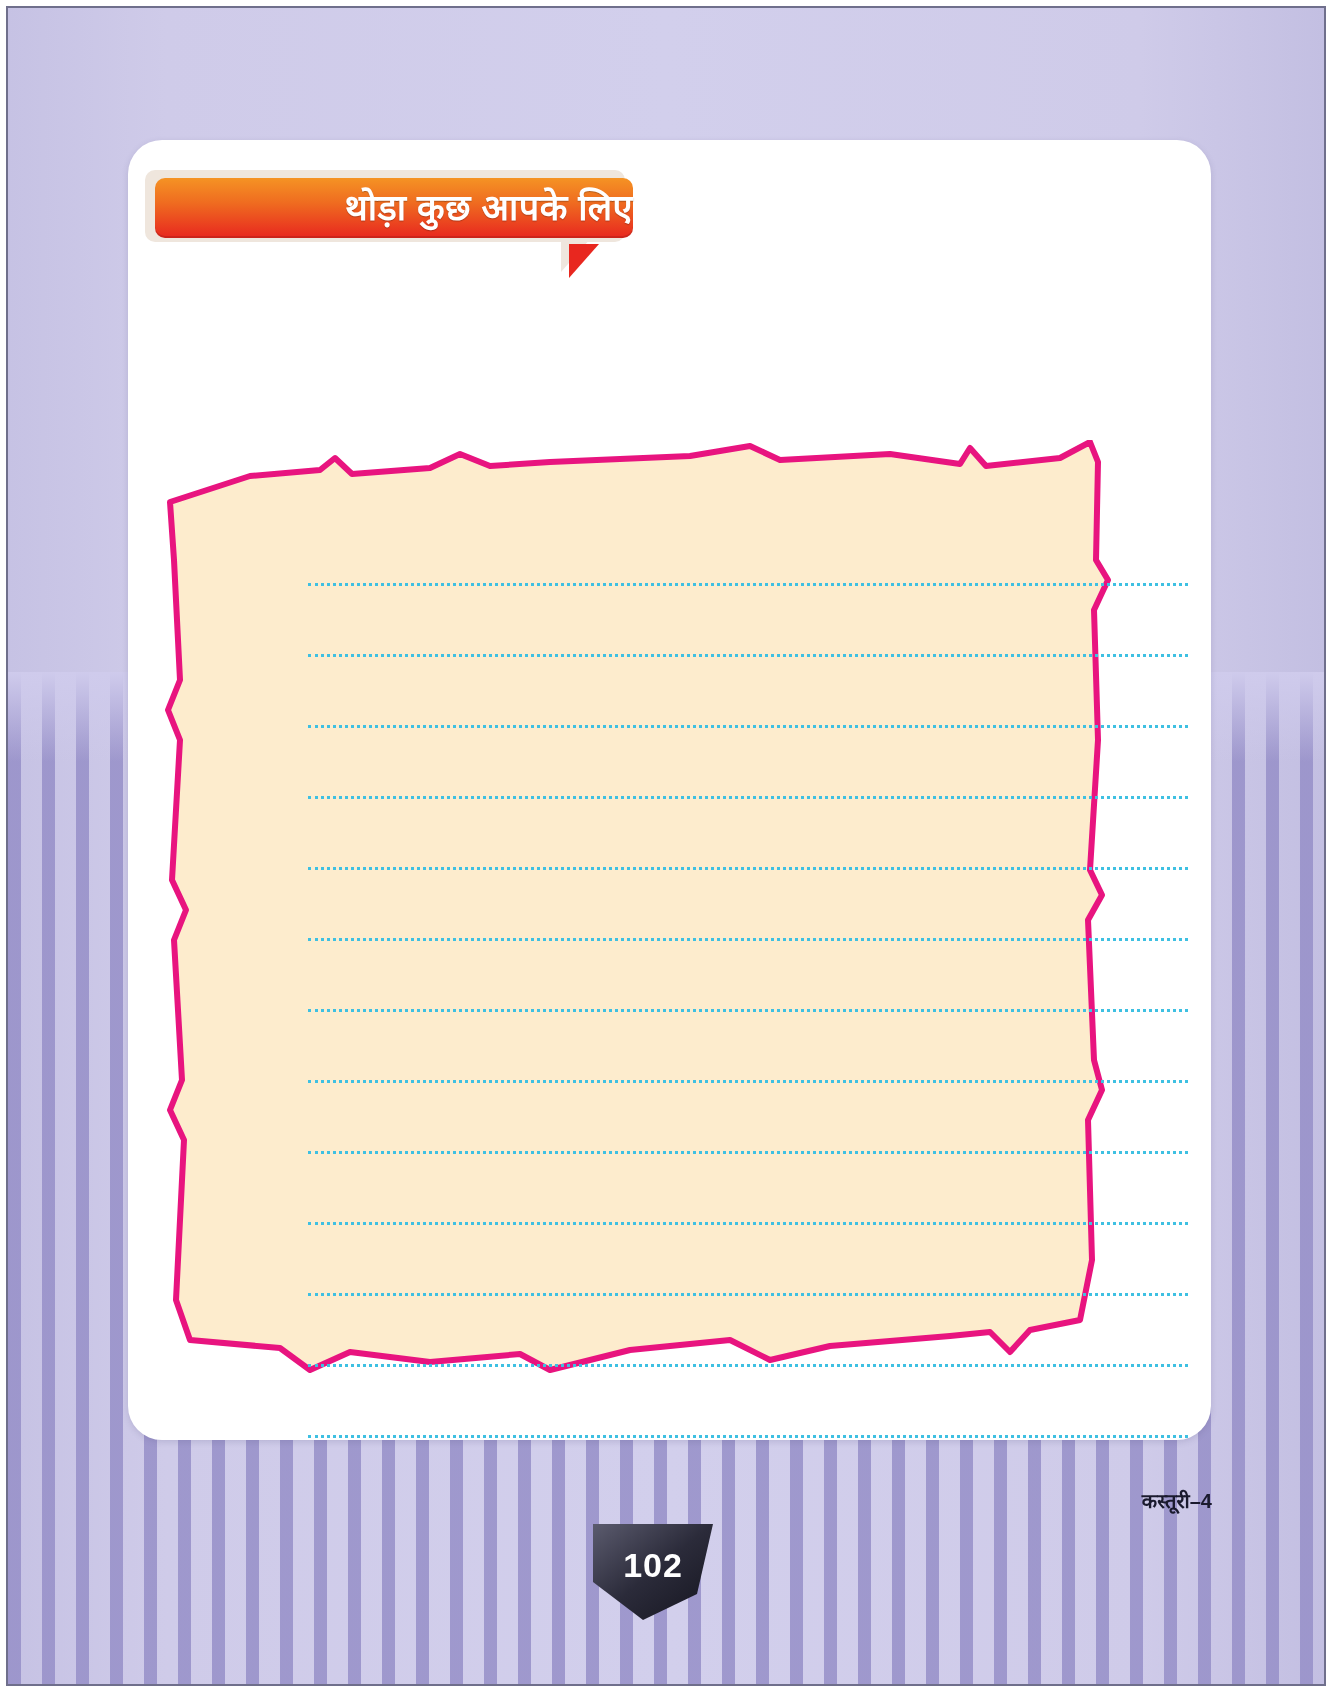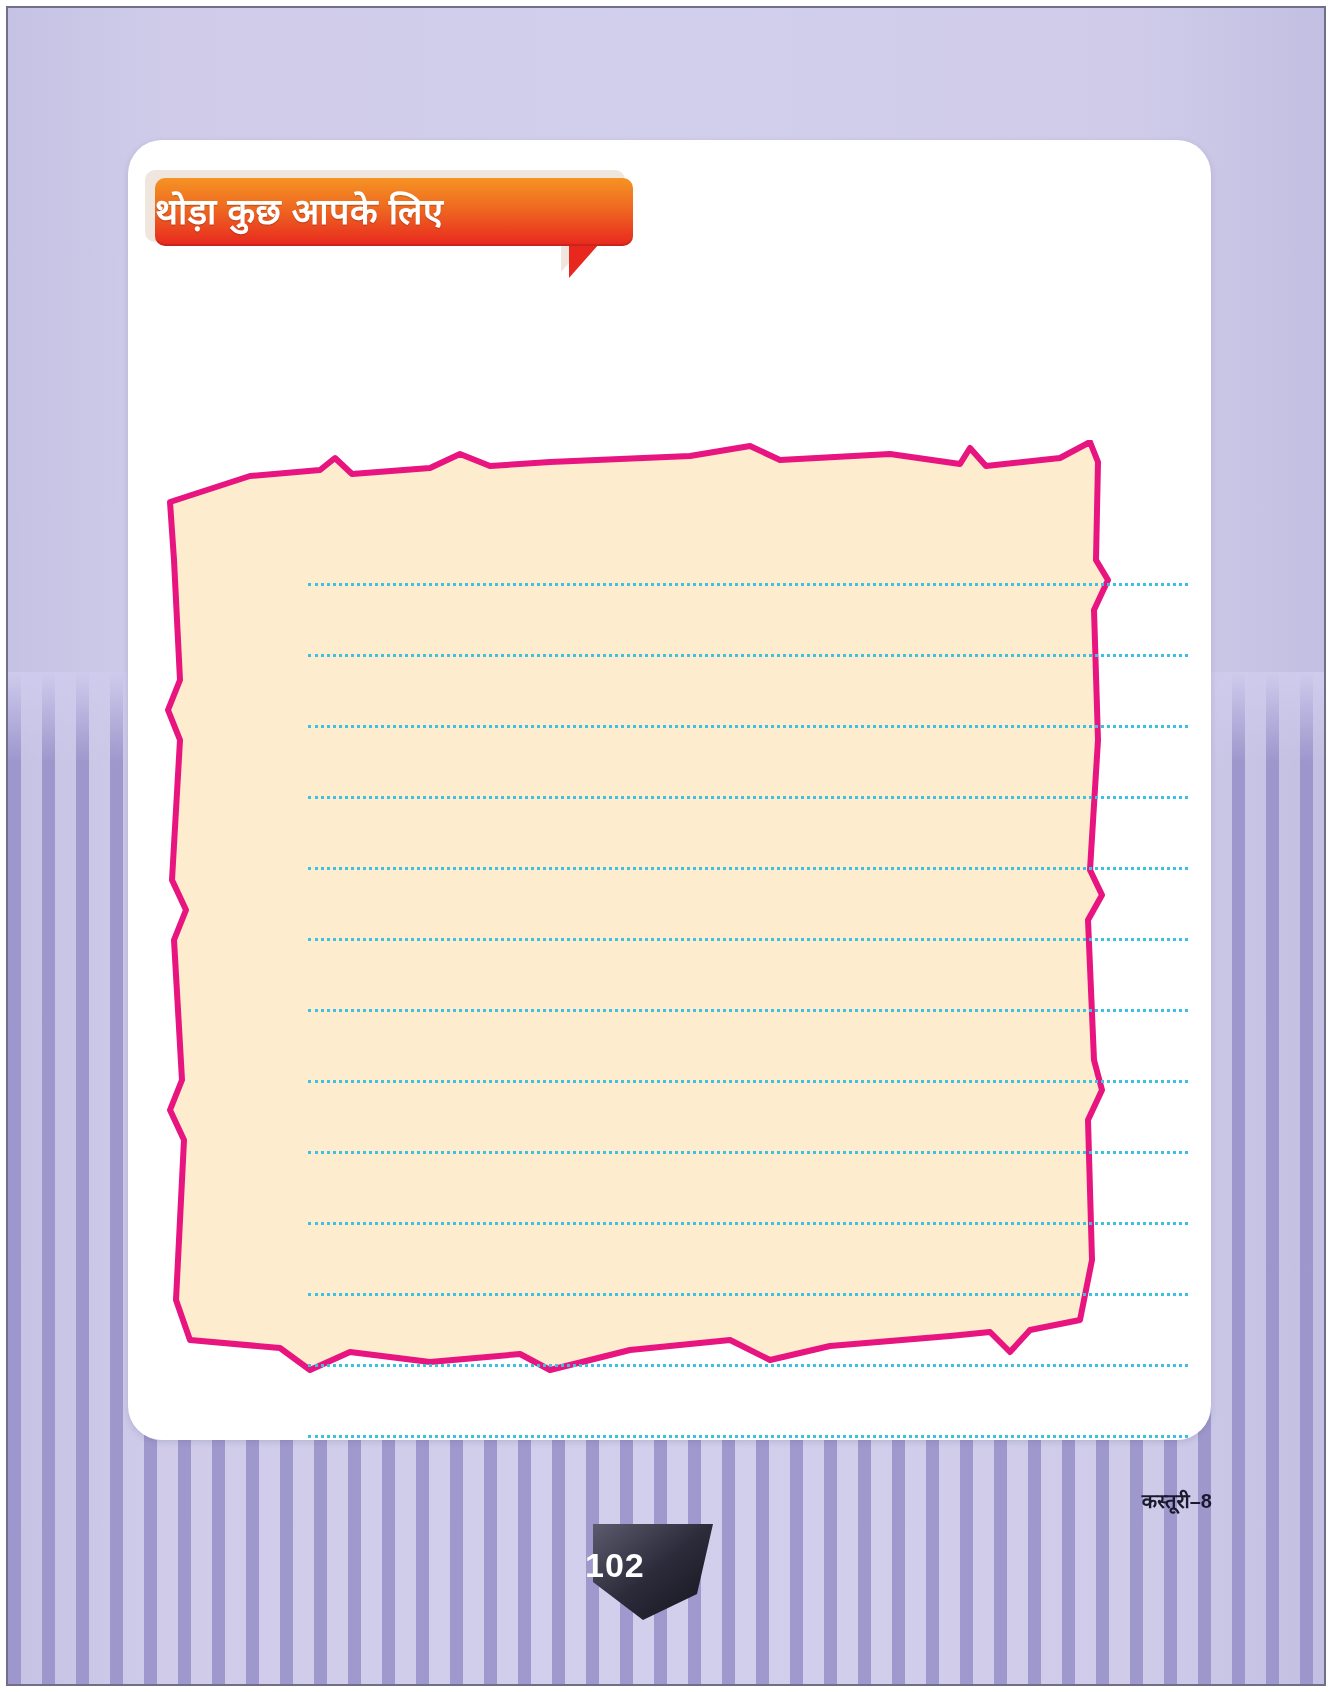--- a/index.html
+++ b/index.html
@@ -85,27 +85,27 @@
     width: 480px;
     height: 72px;
     background: #efe6dd;
     border-radius: 10px;
   }
   .banner {
     position: absolute;
     left: 10px;
     top: 8px;
     width: 478px;
-    height: 68px;
+    height: 60px;
     border-radius: 10px;
     background: linear-gradient(180deg,#f59324 0%, #ef6b20 42%, #e8271f 100%);
     box-shadow: inset 0 -2px 0 rgba(0,0,0,0.12);
     display: flex;
     align-items: center;
-    justify-content: flex-start;
+    justify-content: flex-end;
   }
   .banner-title {
     color: #ffffff;
     font-size: 36px;
     font-weight: bold;
     letter-spacing: 0.5px;
     line-height: 1;
     white-space: nowrap;
     text-shadow: 0 1px 1px rgba(0,0,0,0.25);
   }
@@ -181,21 +181,21 @@
     bottom: 70px;
     width: 136px;
     height: 98px;
   }
   .page-number-shape svg { display: block; }
   .page-number {
     position: absolute;
     left: 0;
     top: 22px;
     width: 136px;
-    text-align: left;
+    text-align: center;
     color: #ffffff;
     font-size: 34px;
     font-weight: bold;
     letter-spacing: 1px;
   }
 </style>
 </head>
 <body>
 
 <div class="page">
@@ -245,21 +245,21 @@
       <div class="line"></div>
       <div class="line"></div>
       <div class="line"></div>
       <div class="line"></div>
       <div class="line"></div>
       <div class="line"></div>
       <div class="line"></div>
     </div>
   </div>
 
-  <div class="footer-tag">कस्तूरी–8</div>
+  <div class="footer-tag">कस्तूरी–4</div>
 
   <div class="page-number-shape">
     <svg width="136" height="98" viewBox="0 0 136 98">
       <defs>
         <linearGradient id="pnGrad" x1="0" y1="0" x2="1" y2="1">
           <stop offset="0%" stop-color="#5b5b6e"></stop>
           <stop offset="50%" stop-color="#2b2b3a"></stop>
           <stop offset="100%" stop-color="#15151f"></stop>
         </linearGradient>
       </defs>

